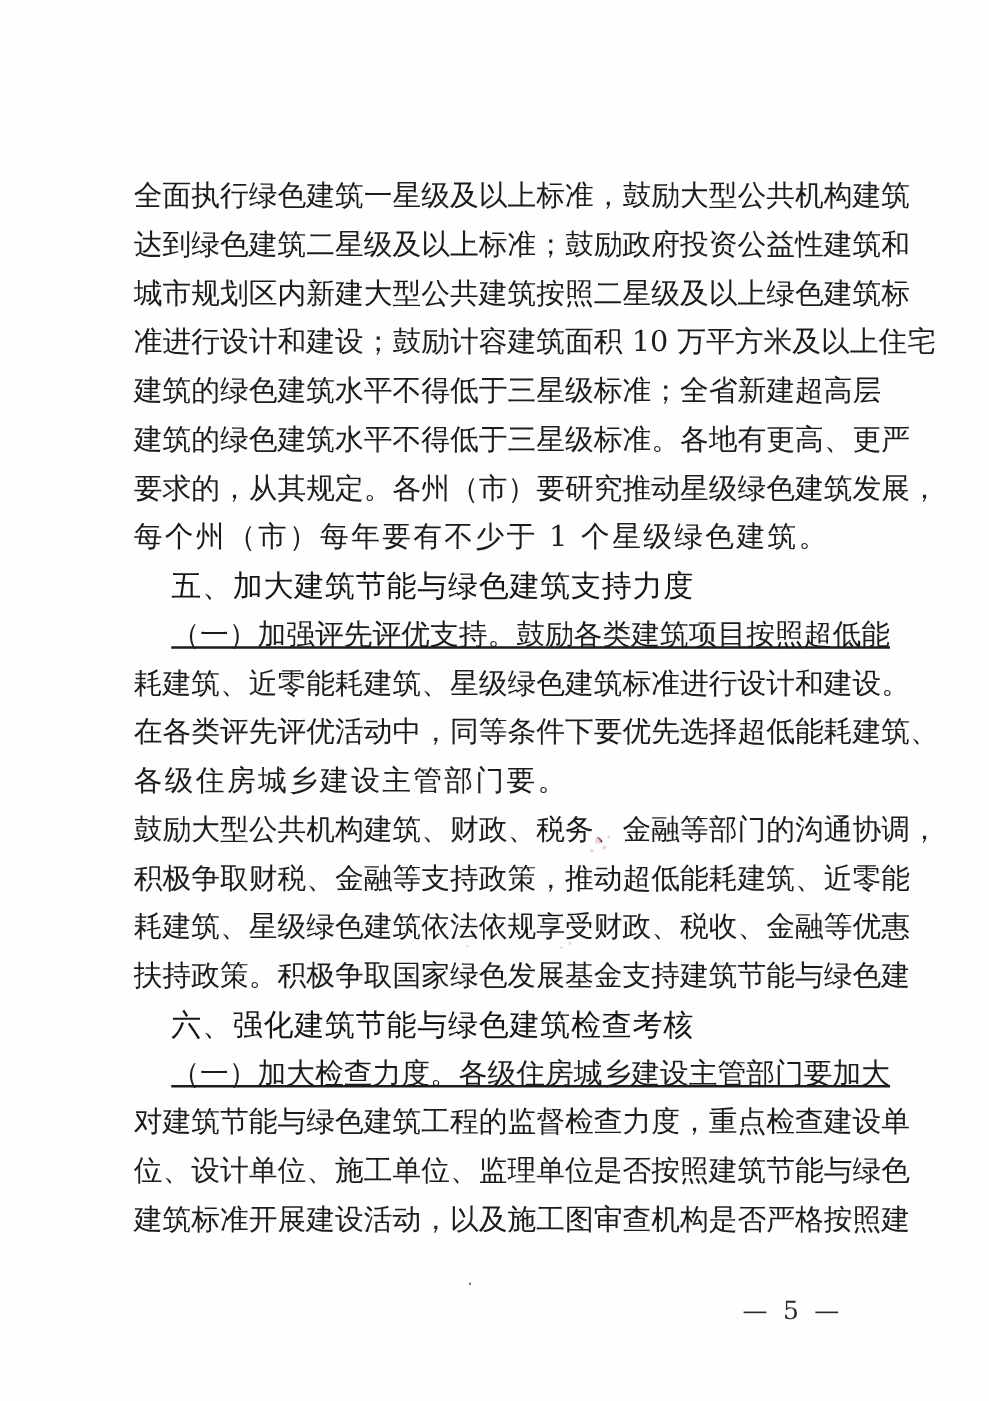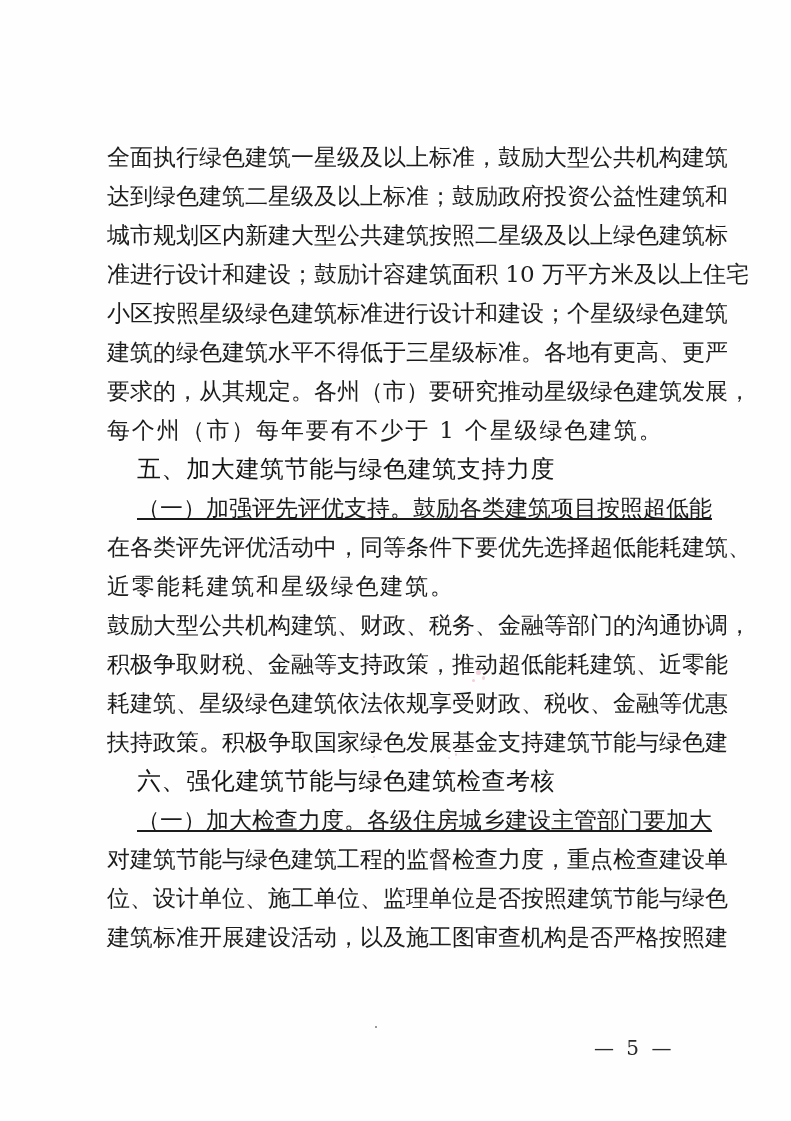--- a/index.html
+++ b/index.html
@@ -79,28 +79,29 @@
 </head>
 <body>
 
 <div class="page">
 
   <div class="body-text">
     <div class="line justify">全面执行绿色建筑一星级及以上标准，鼓励大型公共机构建筑</div>
     <div class="line justify">达到绿色建筑二星级及以上标准；鼓励政府投资公益性建筑和</div>
     <div class="line justify">城市规划区内新建大型公共建筑按照二星级及以上绿色建筑标</div>
     <div class="line justify">准进行设计和建设；鼓励计容建筑面积 10 万平方米及以上住宅</div>
-    <div class="line justify">小区按照星级绿色建筑标准进行设计和建设；个星级绿色建筑</div>
+    <div class="line justify">建筑的绿色建筑水平不得低于三星级标准；全省新建超高层</div>
     <div class="line justify">建筑的绿色建筑水平不得低于三星级标准。各地有更高、更严</div>
     <div class="line justify">要求的，从其规定。各州（市）要研究推动星级绿色建筑发展，</div>
     <div class="line">每个州（市）每年要有不少于 1 个星级绿色建筑。</div>
     <div class="line heading">五、加大建筑节能与绿色建筑支持力度</div>
     <div class="line justify indent">（一）加强评先评优支持。鼓励各类建筑项目按照超低能</div>
+    <div class="line justify">耗建筑、近零能耗建筑、星级绿色建筑标准进行设计和建设。</div>
     <div class="line justify">在各类评先评优活动中，同等条件下要优先选择超低能耗建筑、</div>
-    <div class="line">近零能耗建筑和星级绿色建筑。</div>
+    <div class="line">各级住房城乡建设主管部门要。</div>
     <div class="line justify">鼓励大型公共机构建筑、财政、税务、金融等部门的沟通协调，</div>
     <div class="line justify">积极争取财税、金融等支持政策，推动超低能耗建筑、近零能</div>
     <div class="line justify">耗建筑、星级绿色建筑依法依规享受财政、税收、金融等优惠</div>
     <div class="line justify">扶持政策。积极争取国家绿色发展基金支持建筑节能与绿色建</div>
     <div class="line heading">六、强化建筑节能与绿色建筑检查考核</div>
     <div class="line justify indent">（一）加大检查力度。各级住房城乡建设主管部门要加大</div>
     <div class="line justify">对建筑节能与绿色建筑工程的监督检查力度，重点检查建设单</div>
     <div class="line justify">位、设计单位、施工单位、监理单位是否按照建筑节能与绿色</div>
     <div class="line justify">建筑标准开展建设活动，以及施工图审查机构是否严格按照建</div>
   </div>

